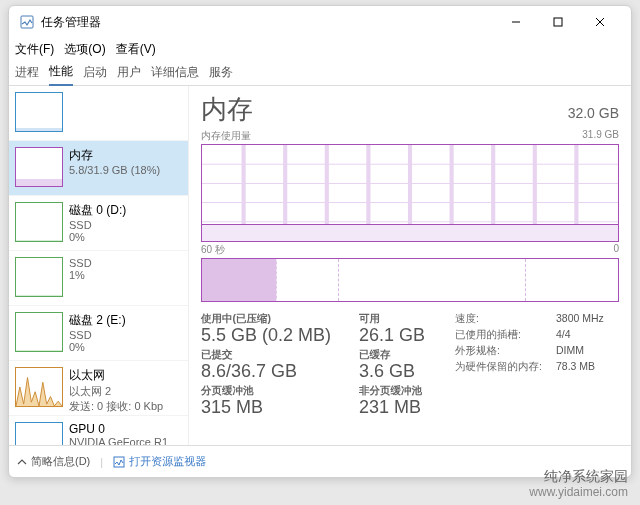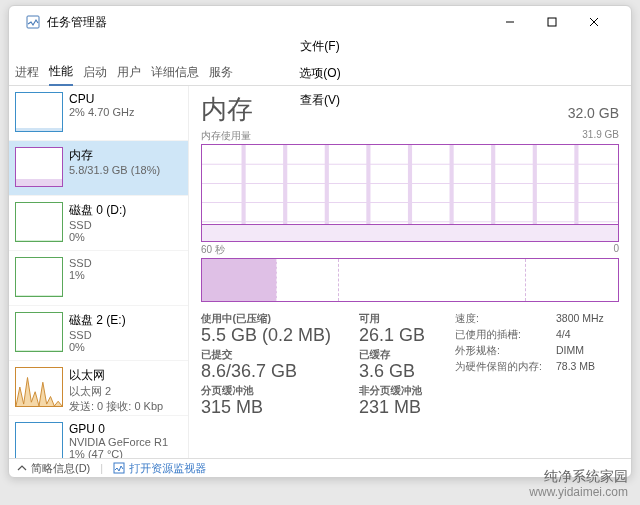--- a/index.html
+++ b/index.html
@@ -1,24 +1,24 @@
 <!DOCTYPE html>
 <html><head>
 <meta charset="utf-8">
 <style>
 * { box-sizing: border-box; margin: 0; padding: 0; font-family: "Microsoft YaHei", "Segoe UI", sans-serif; }
 body { background: #e8e8e8; width: 640px; height: 505px; overflow: hidden; position: relative; }
 .window { position: absolute; top: 5px; left: 8px; width: 624px; height: 473px; background: #fff; border: 1px solid #d0d0d0; border-radius: 6px; box-shadow: 0 2px 8px rgba(0,0,0,0.15); display: flex; flex-direction: column; }
-.titlebar { height: 32px; display: flex; align-items: center; padding: 0 16px; }
+.titlebar { height: 32px; display: flex; align-items: center; padding: 0 10px; }
 .titlebar .icon { width: 16px; height: 16px; margin-right: 6px; }
 .titlebar .title { font-size: 12px; flex: 1; color: #000; }
 .winbtns { display: flex; }
 .winbtn { width: 42px; height: 28px; display: flex; align-items: center; justify-content: center; cursor: pointer; }
 .winbtn svg { stroke: #000; stroke-width: 1; fill: none; }
-.menubar { height: 22px; display: flex; align-items: center; padding: 0 6px; gap: 10px; font-size: 12px; color: #000; flex-direction: column; }
+.menubar { height: 22px; display: flex; align-items: center; padding: 0 6px; gap: 10px; font-size: 12px; color: #000; }
 .menubar span { cursor: pointer; }
 .tabbar { height: 26px; display: flex; align-items: flex-end; padding: 0 6px; gap: 10px; font-size: 12px; border-bottom: 1px solid #ddd; }
 .tab { cursor: pointer; padding: 4px 0; color: #555; }
 .tab.active { color: #000; border-bottom: 2px solid #4a7cb8; font-weight: 400; margin-bottom: -1px; }
 .body { flex: 1; display: flex; overflow: hidden; }
 .sidebar { width: 180px; border-right: 1px solid #eee; overflow-y: auto; }
 .perf-item { height: 55px; padding: 6px 6px; display: flex; gap: 6px; cursor: pointer; border-bottom: 1px solid #f3f3f3; }
 .perf-item.active { background: #cfe6f7; }
 .thumb { width: 48px; height: 40px; border: 1px solid #a890c8; position: relative; flex-shrink: 0; background: #fff; overflow: hidden; }
 .thumb.cpu { border-color: #3b8fc9; }
@@ -47,21 +47,21 @@
 .comp { height: 44px; border: 1px solid #a64db8; background: #fff; display: flex; margin-top: 1px; }
 .comp .seg { border-right: 1px dashed #d8b8e0; }
 .comp .used { background: #a64db8; opacity: 0.35; }
 .stats { margin-top: 10px; display: flex; gap: 30px; }
 .stats-left { display: grid; grid-template-columns: auto auto; column-gap: 28px; row-gap: 4px; }
 .stat-label { font-size: 10.5px; color: #666; font-weight: bold; }
 .stat-value { font-size: 18px; color: #555; font-weight: 300; line-height: 1.0; }
 .stat-value.small { font-size: 18px; }
 .stats-right { display: grid; grid-template-columns: auto auto; column-gap: 14px; row-gap: 2px; font-size: 10.5px; color: #666; align-content: start; }
 .stats-right .v { color: #555; }
-.statusbar { height: 19px; border-top: 1px solid #ddd; display: flex; align-items: center; padding: 0 8px; gap: 10px; font-size: 11px; }
+.statusbar { height: 32px; border-top: 1px solid #ddd; display: flex; align-items: center; padding: 0 8px; gap: 10px; font-size: 11px; }
 .statusbar .link { color: #3b7bc8; cursor: pointer; display: flex; align-items: center; gap: 4px; }
 .statusbar .chev { cursor: pointer; display: flex; align-items: center; gap: 4px; color: #555; }
 .watermark { position: absolute; right: 12px; bottom: 6px; font-size: 12px; color: #888; text-align: right; line-height: 1.2; }
 .watermark .l1 { font-size: 14px; color: #666; }
 .app-icon-svg { fill: #4a7cb8; }
 </style>
 </head>
 <body>
 
 <div class="window">
@@ -106,24 +106,20 @@
     <span class="tab">用户</span>
     <span class="tab">详细信息</span>
     <span class="tab">服务</span>
   </div>
 
   <div class="body">
     <div class="sidebar" id="sidebar">
         <div class="perf-item">
           <div class="thumb cpu">
             <div class="fill" style="height: 8%;"></div>
-          </div>
-          <div class="perf-label">
-            <div class="t1">CPU</div>
-            <div class="t2">2%  4.70 GHz</div>
           </div>
         </div>
         <div class="perf-item active">
           <div class="thumb mem">
             <div class="fill" style="height: 18%;"></div>
           </div>
           <div class="perf-label">
             <div class="t1">内存</div>
             <div class="t2">5.8/31.9 GB (18%)</div>
           </div>

